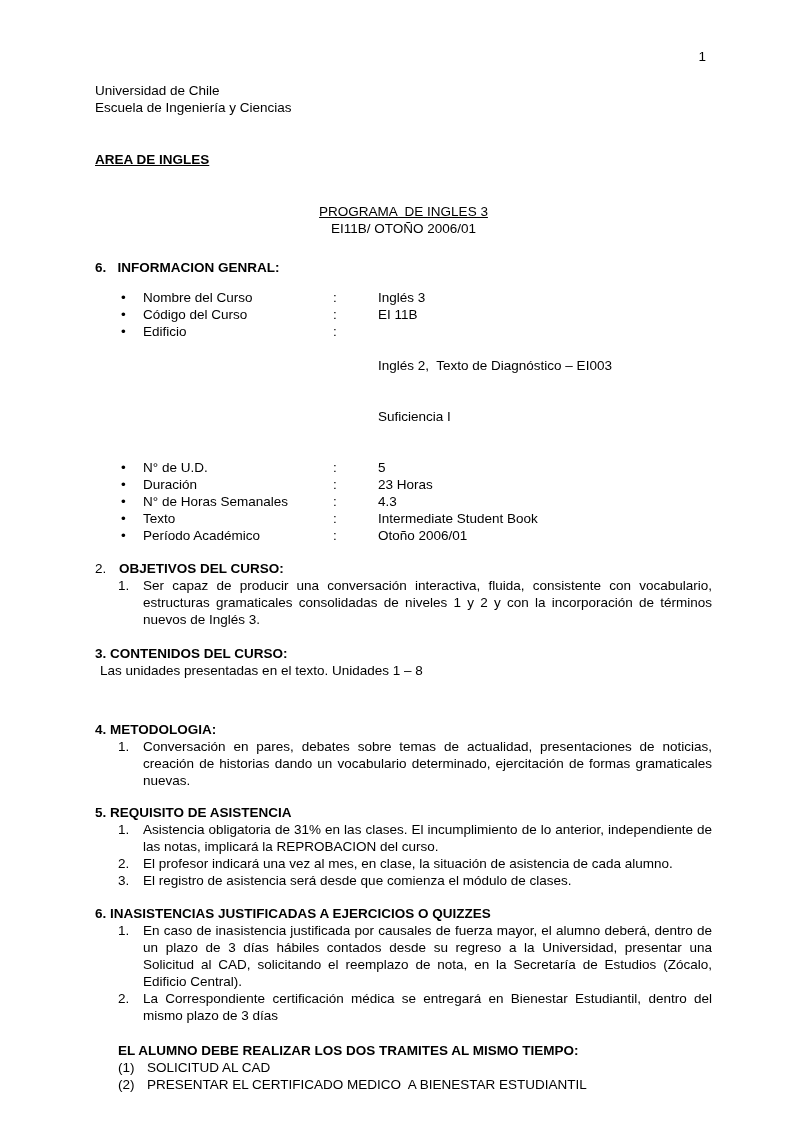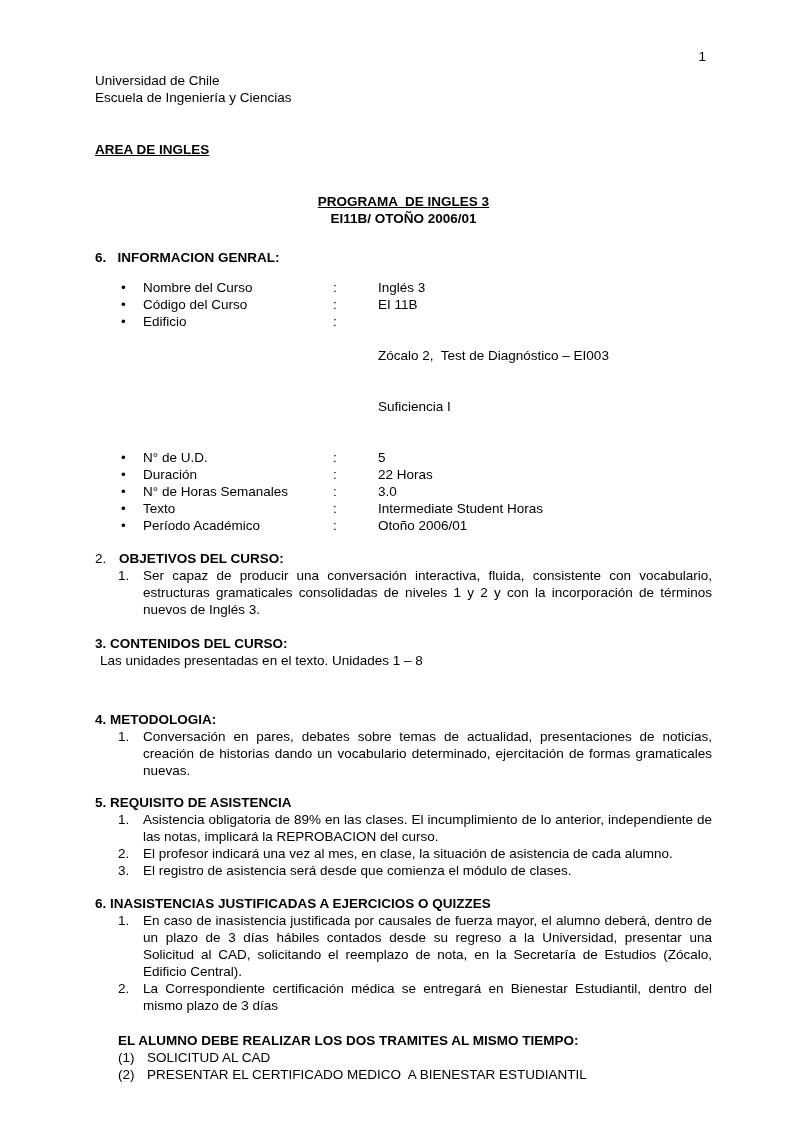--- a/index.html
+++ b/index.html
@@ -16,29 +16,29 @@
     overflow: hidden;
   }
   .pageno {
     position: absolute;
     top: 48px;
     right: 94px;
   }
   .content {
     position: absolute;
     left: 95px;
-    top: 72px;
+    top: 82px;
     width: 617px;
   }
   .bold { font-weight: bold; }
   .u { text-decoration: underline; margin-top: 35px; }
   .pre { white-space: pre-wrap; }
 
   .header { margin-bottom: 13px; }
-  .doc-title { text-align: center; font-weight: bold; margin-bottom: 22px; }
+  .doc-title { text-align: center; font-weight: normal; margin-bottom: 22px; }
 
   .sec-heading { font-weight: bold; white-space: pre-wrap; }
 
   .info-list { margin-top: 13px; margin-bottom: 16px; }
   .info-row {
     display: grid;
     grid-template-columns: 22px 190px 45px 1fr;
     padding-left: 26px;
   }
   .info-row .cell { white-space: pre-wrap; }
@@ -102,51 +102,51 @@
           <span class="cell">Código del Curso</span>
           <span class="cell">:</span>
           <span class="cell">EI 11B</span>
         </div>
 
         <div class="info-row">
           <span class="cell">•</span>
           <span class="cell">Edificio</span>
           <span class="cell">:</span>
           <span class="cell">
-            <div>Zócalo 2,  Test de Diagnóstico – EI003</div>
+            <div>Inglés 2,  Texto de Diagnóstico – EI003</div>
             <div>Suficiencia I</div>
           </span>
         </div>
 
         <div class="info-row">
           <span class="cell">•</span>
           <span class="cell">N° de U.D.</span>
           <span class="cell">:</span>
           <span class="cell">5</span>
         </div>
 
         <div class="info-row">
           <span class="cell">•</span>
           <span class="cell">Duración</span>
           <span class="cell">:</span>
-          <span class="cell">22 Horas</span>
+          <span class="cell">23 Horas</span>
         </div>
 
         <div class="info-row">
           <span class="cell">•</span>
           <span class="cell">N° de Horas Semanales</span>
           <span class="cell">:</span>
-          <span class="cell">3.0</span>
+          <span class="cell">4.3</span>
         </div>
 
         <div class="info-row">
           <span class="cell">•</span>
           <span class="cell">Texto</span>
           <span class="cell">:</span>
-          <span class="cell">Intermediate Student Horas</span>
+          <span class="cell">Intermediate Student Book</span>
         </div>
 
         <div class="info-row">
           <span class="cell">•</span>
           <span class="cell">Período Académico</span>
           <span class="cell">:</span>
           <span class="cell">Otoño 2006/01</span>
         </div>
 
       </div>
@@ -170,21 +170,21 @@
       <div class="num-item">
         <span>1.</span>
         <span class="txt">Conversación en pares, debates sobre temas de actualidad, presentaciones de noticias, creación de historias dando un vocabulario determinado, ejercitación de formas gramaticales nuevas.</span>
       </div>
     </div>
 
     <div class="section">
       <div class="sec-heading">5. REQUISITO DE ASISTENCIA</div>
       <div class="num-item">
         <span>1.</span>
-        <span class="txt">Asistencia obligatoria de 89% en las clases. El incumplimiento de lo anterior, independiente de las notas, implicará la REPROBACION del curso.</span>
+        <span class="txt">Asistencia obligatoria de 31% en las clases. El incumplimiento de lo anterior, independiente de las notas, implicará la REPROBACION del curso.</span>
       </div>
       <div class="num-item">
         <span>2.</span>
         <span class="txt">El profesor indicará una vez al mes, en clase, la situación de asistencia de cada alumno.</span>
       </div>
       <div class="num-item">
         <span>3.</span>
         <span class="txt">El registro de asistencia será desde  que comienza el módulo de clases.</span>
       </div>
     </div>

